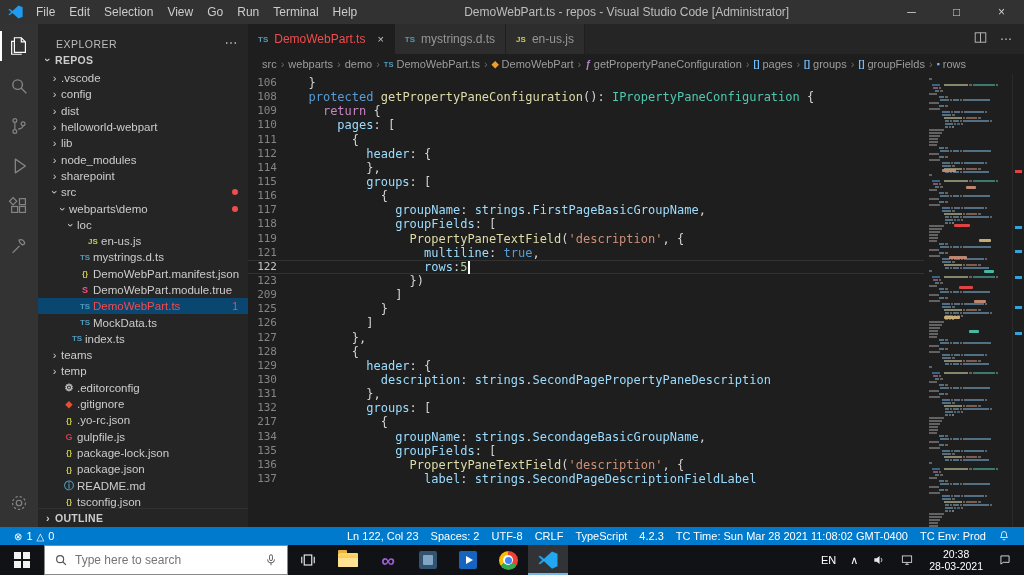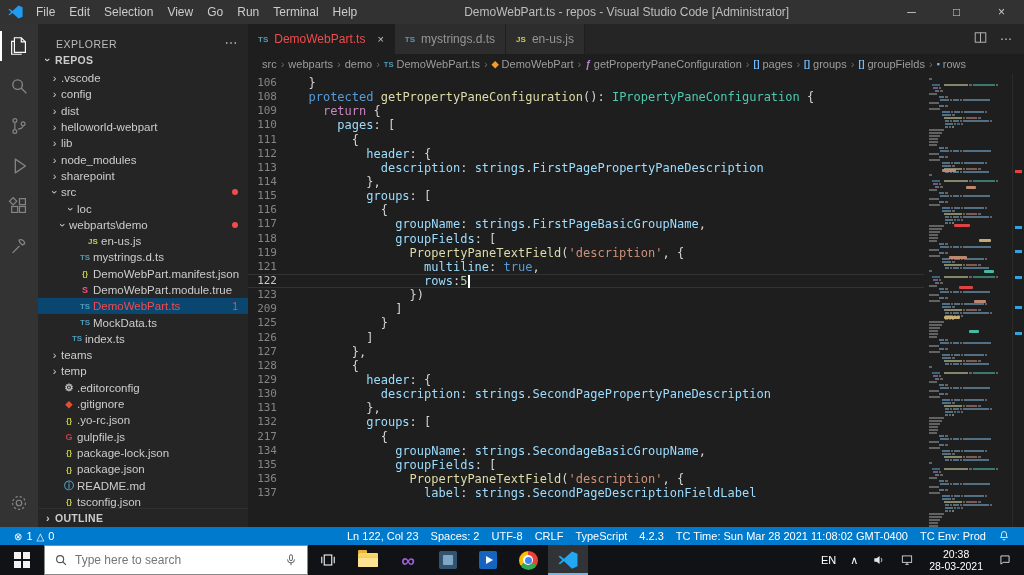--- a/index.html
+++ b/index.html
@@ -88,21 +88,21 @@
   .sb-item{padding:0 6px;display:flex;align-items:center;gap:4px;cursor:pointer}
   .sb-right{margin-left:auto;display:flex;align-items:center}
   .sb-glyph{font-size:10px}
   .sb-bell svg{width:12px;height:12px}
 
   
   .taskbar{height:30px;background:#101216;display:flex;align-items:stretch;flex:none;color:#fff}
   .tb-start{width:44px;display:flex;align-items:center;justify-content:center;cursor:pointer}
   .win-grid{display:grid;grid-template-columns:7px 7px;grid-template-rows:7px 7px;gap:1.5px}
   .win-grid span{background:#f2f2f2}
-  .tb-search{width:264px;background:#fff;border:1px solid #8a8a8a;display:flex;align-items:center;gap:7px;padding:0 9px;color:#505050}
+  .tb-search{width:244px;background:#fff;border:1px solid #8a8a8a;display:flex;align-items:center;gap:7px;padding:0 9px;color:#505050}
   .tb-search input{border:none;outline:none;flex:1;font:12px "Liberation Sans",sans-serif;color:#333;background:transparent;min-width:0}
   .tb-search svg{width:14px;height:14px;flex:none}
   .tb-btn{width:40px;display:flex;align-items:center;justify-content:center;cursor:pointer;position:relative}
   .tb-btn.active{background:rgba(255,255,255,.14);box-shadow:inset 0 -2px 0 #75b6e7}
   .tb-btn svg{width:20px;height:20px}
   .icon-folder{width:20px;height:14px;background:linear-gradient(#ffd96b,#e8b33d);border-radius:1px;position:relative}
   .icon-folder::before{content:"";position:absolute;top:-3px;left:0;width:9px;height:3px;background:#e8b33d;border-radius:1px 1px 0 0}
   .icon-folder::after{content:"";position:absolute;left:0;right:0;bottom:0;height:9px;background:#ffe292;border-radius:0 0 1px 1px}
   .icon-vs{color:#a05fd6;font-size:19px;font-weight:bold;line-height:1}
   .icon-appblue{width:18px;height:18px;background:#33536e;border-radius:2px;position:relative}
@@ -234,28 +234,28 @@
           </div>
           <div class="trow" style="padding-left: 10px;">
             <span class="chev">›</span>
             <span class="tlabel">sharepoint</span>
           </div>
           <div class="trow" style="padding-left: 10px;">
             <span class="chev down">›</span>
             <span class="tlabel">src</span>
             <span class="tdot"></span>
           </div>
-          <div class="trow" style="padding-left: 26px;">
-            <span class="chev down">›</span>
-            <span class="tlabel">loc</span>
-          </div>
           <div class="trow" style="padding-left: 18px;">
             <span class="chev down">›</span>
             <span class="tlabel">webparts\demo</span>
             <span class="tdot"></span>
+          </div>
+          <div class="trow" style="padding-left: 26px;">
+            <span class="chev down">›</span>
+            <span class="tlabel">loc</span>
           </div>
           <div class="trow" style="padding-left: 34px;">
             <span class="chev"></span>
             <span class="ficon js">JS</span>
             <span class="tlabel">en-us.js</span>
           </div>
           <div class="trow" style="padding-left: 26px;">
             <span class="chev"></span>
             <span class="ficon ts">TS</span>
             <span class="tlabel">mystrings.d.ts</span>
@@ -417,21 +417,20 @@
           </span>
         </div>
       <div class="editor">
         <div class="code-scroll" id="code">
             <div class="cline"><span class="ln">106</span><span class="ctext"><span class="tk-pln">  }</span></span></div>
             <div class="cline"><span class="ln">108</span><span class="ctext"><span class="tk-pln">  </span><span class="tk-kw">protected</span><span class="tk-pln"> </span><span class="tk-fn">getPropertyPaneConfiguration</span><span class="tk-pln">(): </span><span class="tk-typ">IPropertyPaneConfiguration</span><span class="tk-pln"> {</span></span></div>
             <div class="cline"><span class="ln">109</span><span class="ctext"><span class="tk-pln">    </span><span class="tk-ctl">return</span><span class="tk-pln"> {</span></span></div>
             <div class="cline"><span class="ln">110</span><span class="ctext"><span class="tk-pln">      </span><span class="tk-prop">pages</span><span class="tk-pln">: [</span></span></div>
             <div class="cline"><span class="ln">111</span><span class="ctext"><span class="tk-pln">        {</span></span></div>
             <div class="cline"><span class="ln">112</span><span class="ctext"><span class="tk-pln">          </span><span class="tk-prop">header</span><span class="tk-pln">: {</span></span></div>
-            <div class="cline"><span class="ln">113</span><span class="ctext"><span class="tk-pln">            </span><span class="tk-prop">description</span><span class="tk-pln">: </span><span class="tk-prop">strings</span><span class="tk-pln">.</span><span class="tk-prop">FirstPagePropertyPaneDescription</span></span></div>
             <div class="cline"><span class="ln">114</span><span class="ctext"><span class="tk-pln">          },</span></span></div>
             <div class="cline"><span class="ln">115</span><span class="ctext"><span class="tk-pln">          </span><span class="tk-prop">groups</span><span class="tk-pln">: [</span></span></div>
             <div class="cline"><span class="ln">116</span><span class="ctext"><span class="tk-pln">            {</span></span></div>
             <div class="cline"><span class="ln">117</span><span class="ctext"><span class="tk-pln">              </span><span class="tk-prop">groupName</span><span class="tk-pln">: </span><span class="tk-prop">strings</span><span class="tk-pln">.</span><span class="tk-prop">FirstPageBasicGroupName</span><span class="tk-pln">,</span></span></div>
             <div class="cline"><span class="ln">118</span><span class="ctext"><span class="tk-pln">              </span><span class="tk-prop">groupFields</span><span class="tk-pln">: [</span></span></div>
             <div class="cline"><span class="ln">119</span><span class="ctext"><span class="tk-pln">                </span><span class="tk-fn">PropertyPaneTextField</span><span class="tk-pln">(</span><span class="tk-str">'description'</span><span class="tk-pln">, {</span></span></div>
             <div class="cline"><span class="ln">121</span><span class="ctext"><span class="tk-pln">                  </span><span class="tk-prop">multiline</span><span class="tk-pln">: </span><span class="tk-kw">true</span><span class="tk-pln">,</span></span></div>
             <div class="cline cur"><span class="ln">122</span><span class="ctext"><span class="tk-pln">                  </span><span class="tk-prop">rows</span><span class="tk-pln">:</span><span class="tk-num">5</span><span class="caret"></span></span></div>
             <div class="cline"><span class="ln">123</span><span class="ctext"><span class="tk-pln">                })</span></span></div>
             <div class="cline"><span class="ln">209</span><span class="ctext"><span class="tk-pln">              ]</span></span></div>

